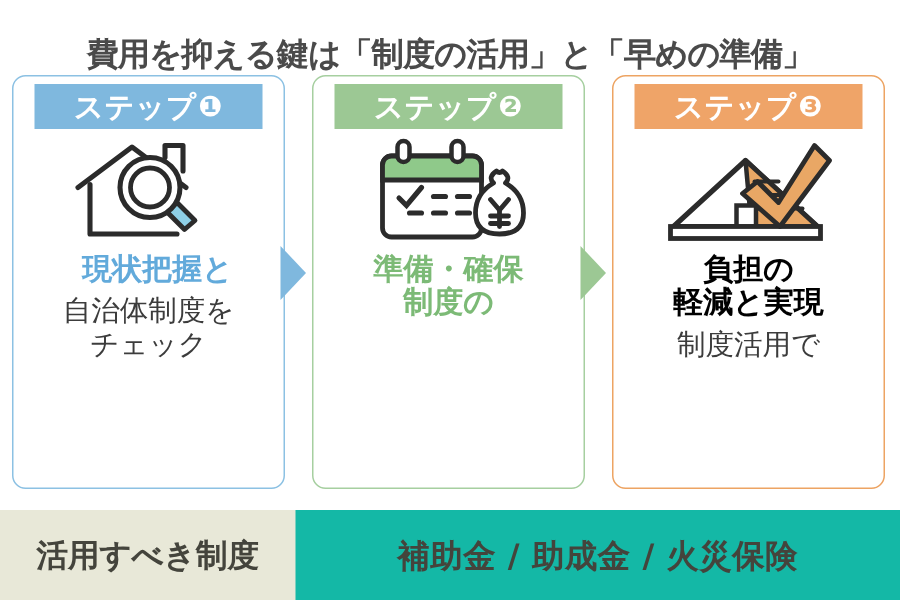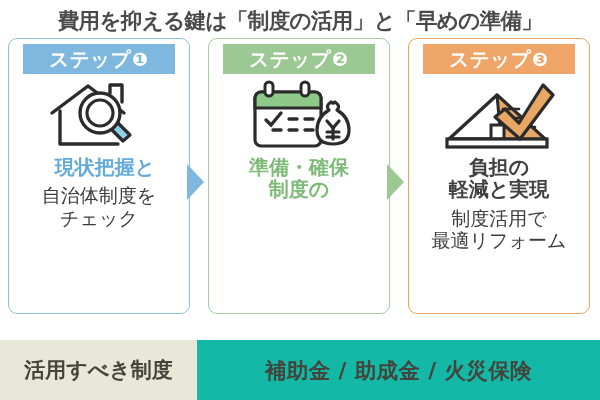--- a/index.html
+++ b/index.html
@@ -7,29 +7,29 @@
     width:600px;height:400px;
     background:#ffffff;
     font-family:"DejaVu Sans","Liberation Sans",sans-serif;
     overflow:hidden;
     position:relative;
   }
   #page{position:relative;width:600px;height:400px;}
 
   
   .title{
-    position:absolute;left:0;top:3px;width:600px;height:34px;
+    position:absolute;left:0;top:18px;width:600px;height:34px;
     display:flex;align-items:center;justify-content:center;
     font-size:21.5px;font-weight:bold;color:#4a4a4a;
     letter-spacing:-0.6px;white-space:nowrap;
   }
 
   
   .cards{
-    position:absolute;left:0;top:38px;width:600px;height:278px;
+    position:absolute;left:0;top:50px;width:600px;height:278px;
   }
   .card{
     position:absolute;top:0;width:182px;height:276px;
     background:#ffffff;border-radius:9px;
     box-sizing:border-box;
     display:flex;flex-direction:column;align-items:center;
     overflow:hidden;
   }
   .card.c1{left:8px;border:1.6px solid #8cc1e3;}
   .card.c2{left:208px;border:1.6px solid #a6cfa0;}
@@ -50,21 +50,21 @@
     width:100%;height:76px;margin-top:4px;
     display:flex;align-items:center;justify-content:center;
   }
 
   .head-txt{
     margin-top:2px;text-align:center;line-height:1.12;
     font-size:20px;font-weight:bold;white-space:nowrap;
   }
   .c1 .head-txt{color:#62aadb;margin-left:12px;}
   .c2 .head-txt{color:#7cba76;}
-  .c3 .head-txt{color:#404040;}
+  .c3 .head-txt{color:#000000;}
 
   .sub-txt{
     margin-top:6px;text-align:center;line-height:1.18;
     font-size:19px;color:#3c3c3c;white-space:nowrap;
   }
 
   
   .arrow{position:absolute;width:0;height:0;}
   .arrow.a1{
     left:187px;top:164px;
@@ -190,21 +190,20 @@
 
           <path d="M64 30 L78 44 L102 6 L112 16 L79 60 L54 38 Z" fill="#e9a765" stroke="#2b2b2b" stroke-width="3.2" stroke-linejoin="round"></path>
         </svg>
       </div>
       <div class="head-txt">
         <div>負担の</div>
         <div>軽減と実現</div>
       </div>
       <div class="sub-txt">
         <div>制度活用で</div>
-        <div>最適リフォーム</div>
       </div>
     </div>
 
   </div>
 
   <div class="arrow a1"></div>
   <div class="arrow a2"></div>
 
   <div class="bottom">
     <div class="bottom-label">活用すべき制度</div>

